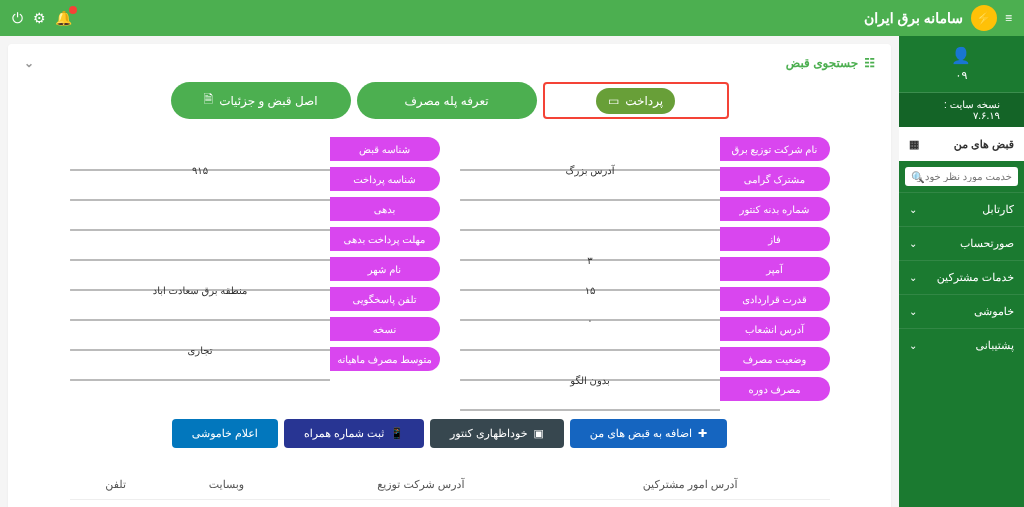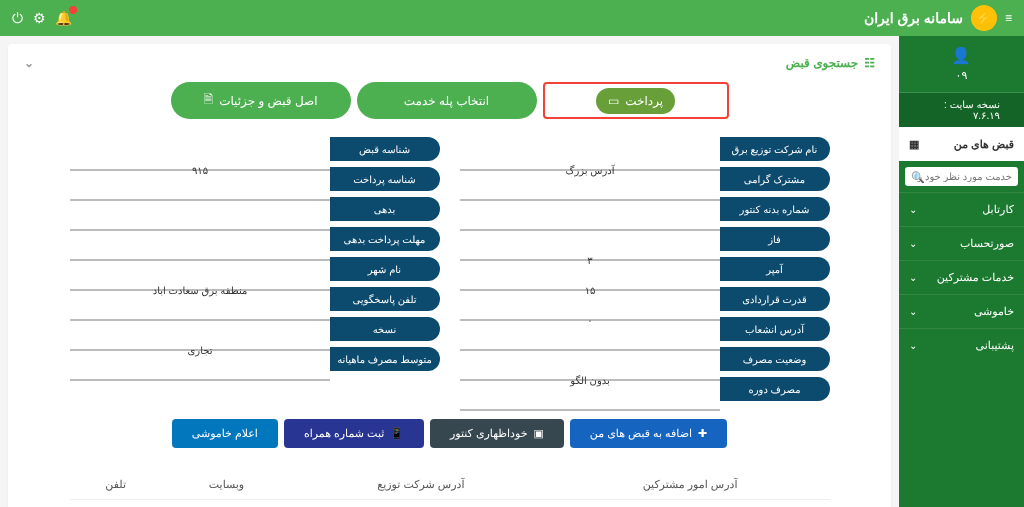--- a/index.html
+++ b/index.html
@@ -35,21 +35,21 @@
 
 .tabs { display: flex; gap: 6px; margin: 0 auto 18px; justify-content: center; }
 .tab { flex: 0 0 180px; text-align: center; padding: 8px 12px; border-radius: 20px; color: #fff; cursor: pointer; font-size: 12px; display: flex; align-items: center; justify-content: center; gap: 6px; }
 .tab.green { background: #4CAF50; }
 .tab.active-wrap { border: 2px solid #f44336; padding: 3px; border-radius: 4px; flex: 0 0 186px; }
 .tab.active-wrap .tab-inner { background: #689F38; border-radius: 18px; padding: 6px 12px; display: flex; align-items: center; justify-content: center; gap: 6px; }
 
 .fields { display: flex; gap: 20px; justify-content: center; max-width: 760px; margin: 0 auto; }
 .col { flex: 1; display: flex; flex-direction: column; gap: 6px; }
 .frow { display: flex; align-items: stretch; height: 24px; }
-.flabel { width: 110px; background: #0c4a6e; color: #fff; font-size: 10px; display: flex; align-items: center; justify-content: center; border-radius: 0 12px 12px 0; padding: 0 6px; text-align: center; }
+.flabel { width: 110px; background: #d946ef; color: #fff; font-size: 10px; display: flex; align-items: center; justify-content: center; border-radius: 0 12px 12px 0; padding: 0 6px; text-align: center; }
 .fval { flex: 1; border: 1px solid #bbb; border-radius: 12px 0 0 12px; display: flex; align-items: center; justify-content: center; font-size: 10px; color: #333; background: #fff; border-right: none; margin-top: 32px; }
 
 .actions { display: flex; gap: 6px; justify-content: center; margin-top: 18px; flex-wrap: wrap; }
 .abtn { padding: 8px 20px; border-radius: 4px; color: #fff; cursor: pointer; font-size: 11px; display: flex; align-items: center; gap: 6px; }
 .abtn.blue1 { background: #1565C0; }
 .abtn.blue2 { background: #283593; }
 .abtn.blue3 { background: #37474F; }
 .abtn.blue4 { background: #0277BD; }
 .abtn.orange { background: #E65100; }
 
@@ -122,21 +122,21 @@
       </div>
 
       <div class="tabs">
         <div class="tab active-wrap">
           <div class="tab-inner">
             <span>پرداخت</span>
             <span>▭</span>
           </div>
         </div>
         <div class="tab green">
-            <span>انتخاب پله خدمت</span>
+            <span>تعرفه پله مصرف</span>
           </div>
         <div class="tab green">
           <span>اصل قبض و جزئیات</span>
           <span>🗎</span>
         </div>
       </div>
 
       <div class="fields">
         <div class="col" id="col-right">
             <div class="frow">

